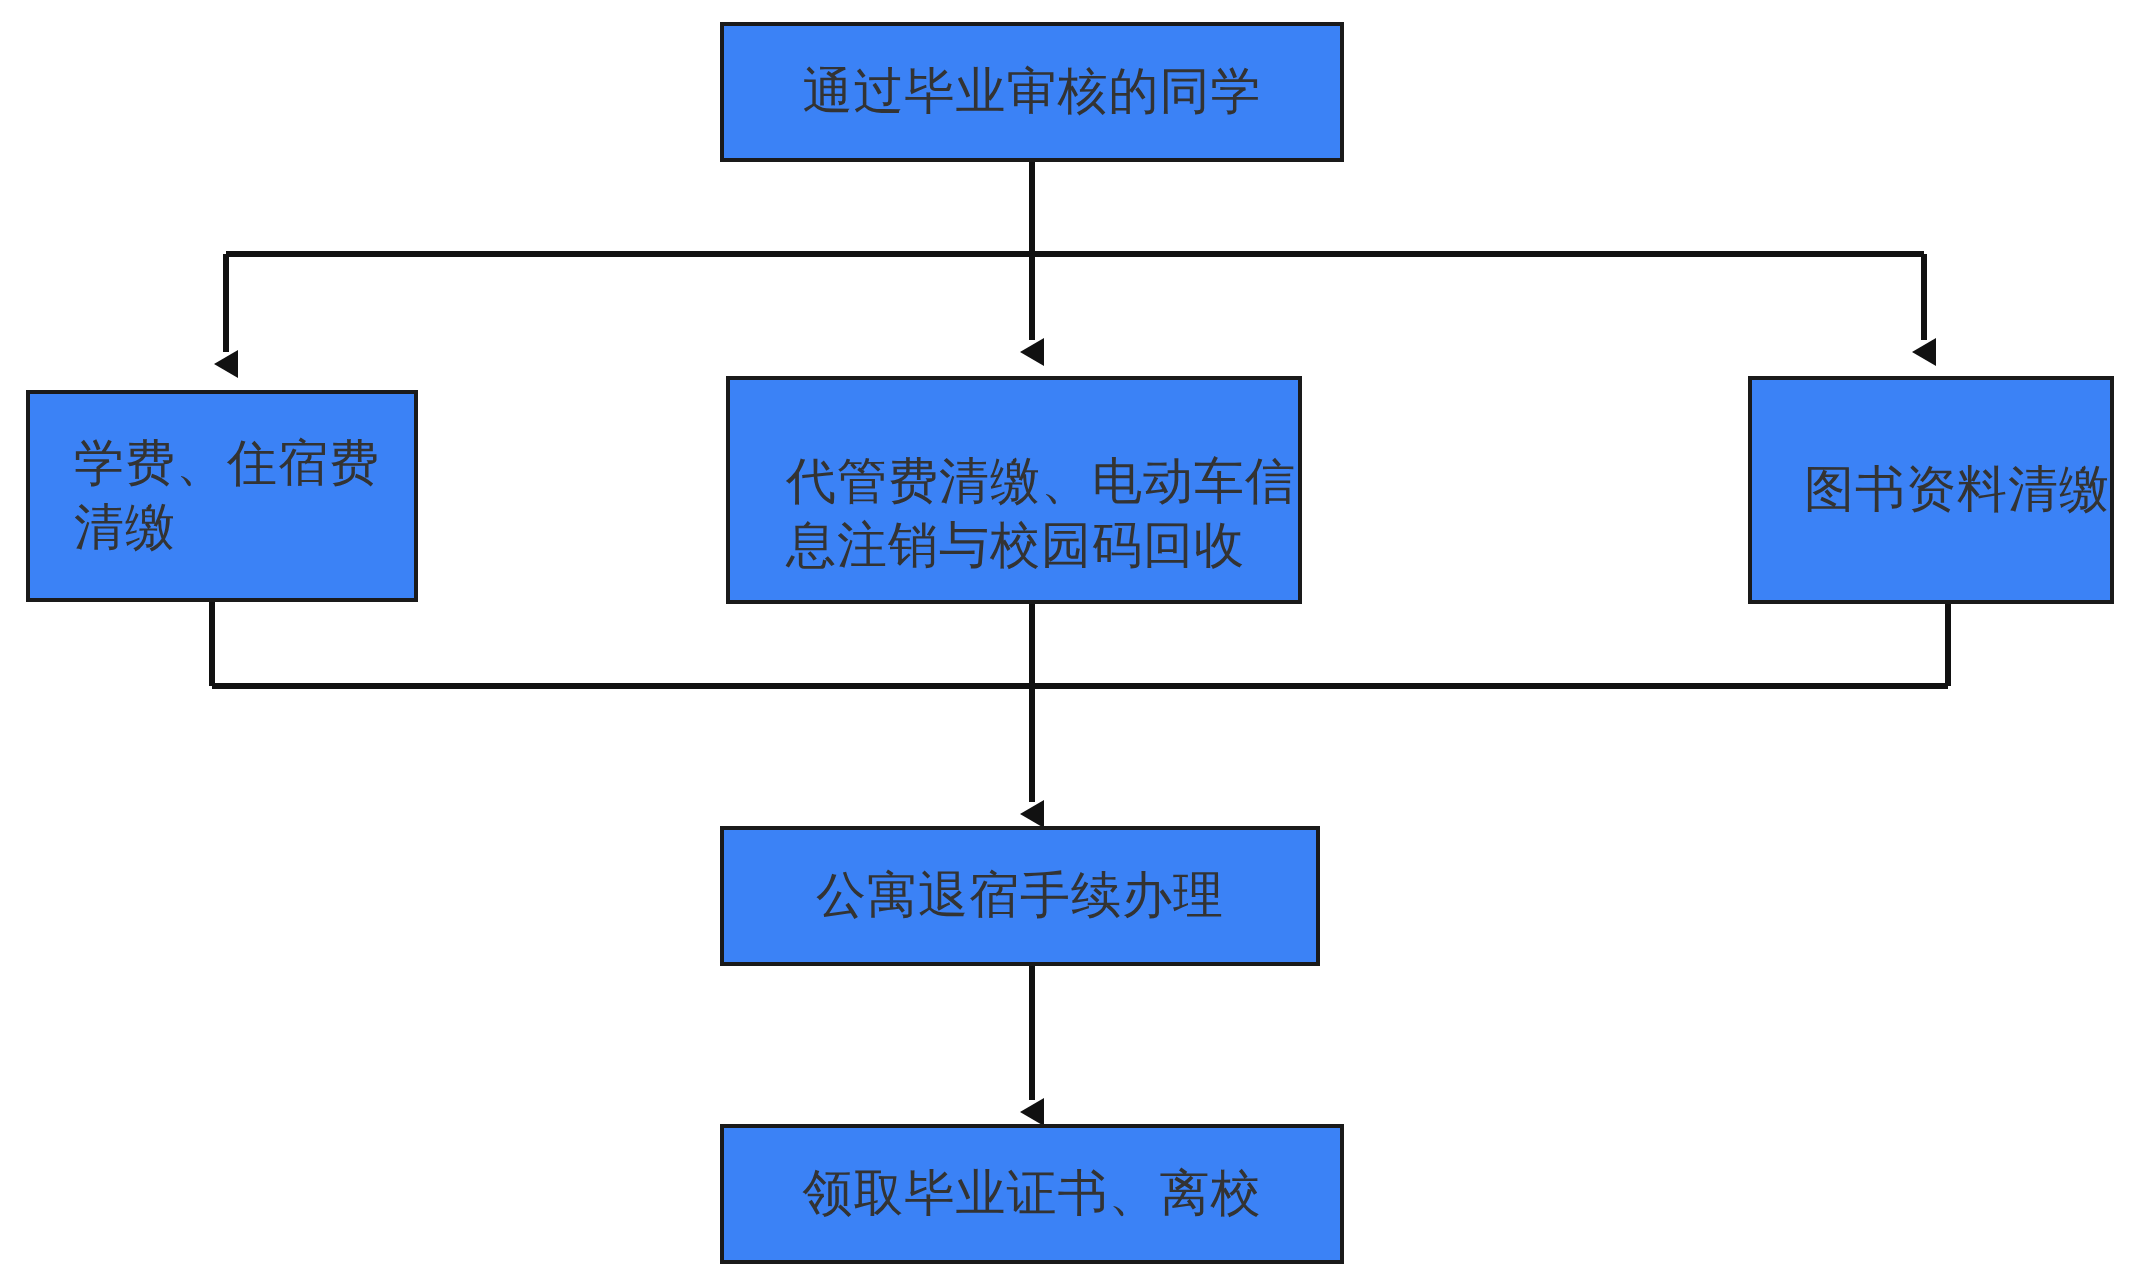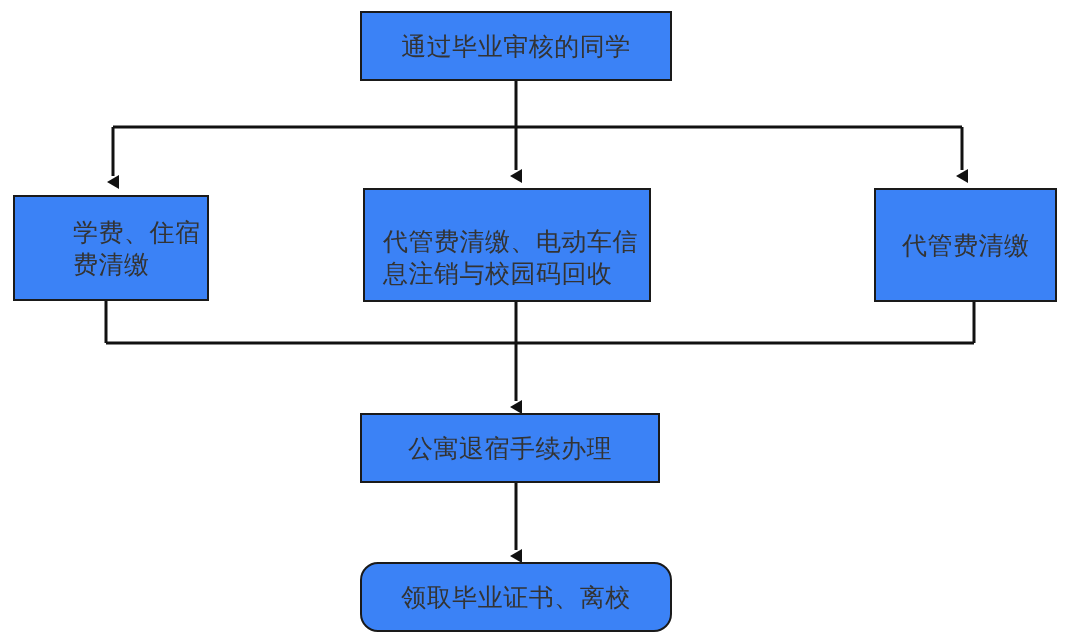--- a/index.html
+++ b/index.html
@@ -51,31 +51,30 @@
   #node-start .node-label {
     text-align: center;
     font-size: 25px;
   }
 
   #node-tuition {
     left: 13px; top: 195px; width: 196px; height: 106px;
   }
   #node-tuition .node-label {
     text-align: left;
-    padding-left: 10px;
+    padding-left: 22px;
     font-size: 25px;
-    margin-left: 48px;
   }
 
   #node-custody {
     left: 363px; top: 188px; width: 288px; height: 114px;
   }
   #node-custody .node-label {
     text-align: left;
-    padding-left: 18px;
+    padding-left: 28px;
     font-size: 25px;
     margin-top: 24px;
   }
 
   #node-library {
     left: 874px; top: 188px; width: 183px; height: 114px;
   }
   #node-library .node-label {
     text-align: left;
     padding-left: 26px;
@@ -87,21 +86,20 @@
     justify-content: center;
   }
   #node-dorm .node-label {
     text-align: center;
     font-size: 25px;
   }
 
   #node-diploma {
     left: 360px; top: 562px; width: 312px; height: 70px;
     justify-content: center;
-    border-radius: 18px;
   }
   #node-diploma .node-label {
     text-align: center;
     font-size: 25px;
   }
 </style>
 </head>
 <body>
 
 <div id="flow-root">
@@ -140,21 +138,21 @@
 
   <div class="node" id="node-tuition">
     <span class="node-label">学费、住宿费清缴</span>
   </div>
 
   <div class="node" id="node-custody">
     <span class="node-label">代管费清缴、电动车信息注销与校园码回收</span>
   </div>
 
   <div class="node" id="node-library">
-    <span class="node-label">代管费清缴</span>
+    <span class="node-label">图书资料清缴</span>
   </div>
 
   <div class="node" id="node-dorm">
     <span class="node-label">公寓退宿手续办理</span>
   </div>
 
   <div class="node" id="node-diploma">
     <span class="node-label">领取毕业证书、离校</span>
   </div>
 

